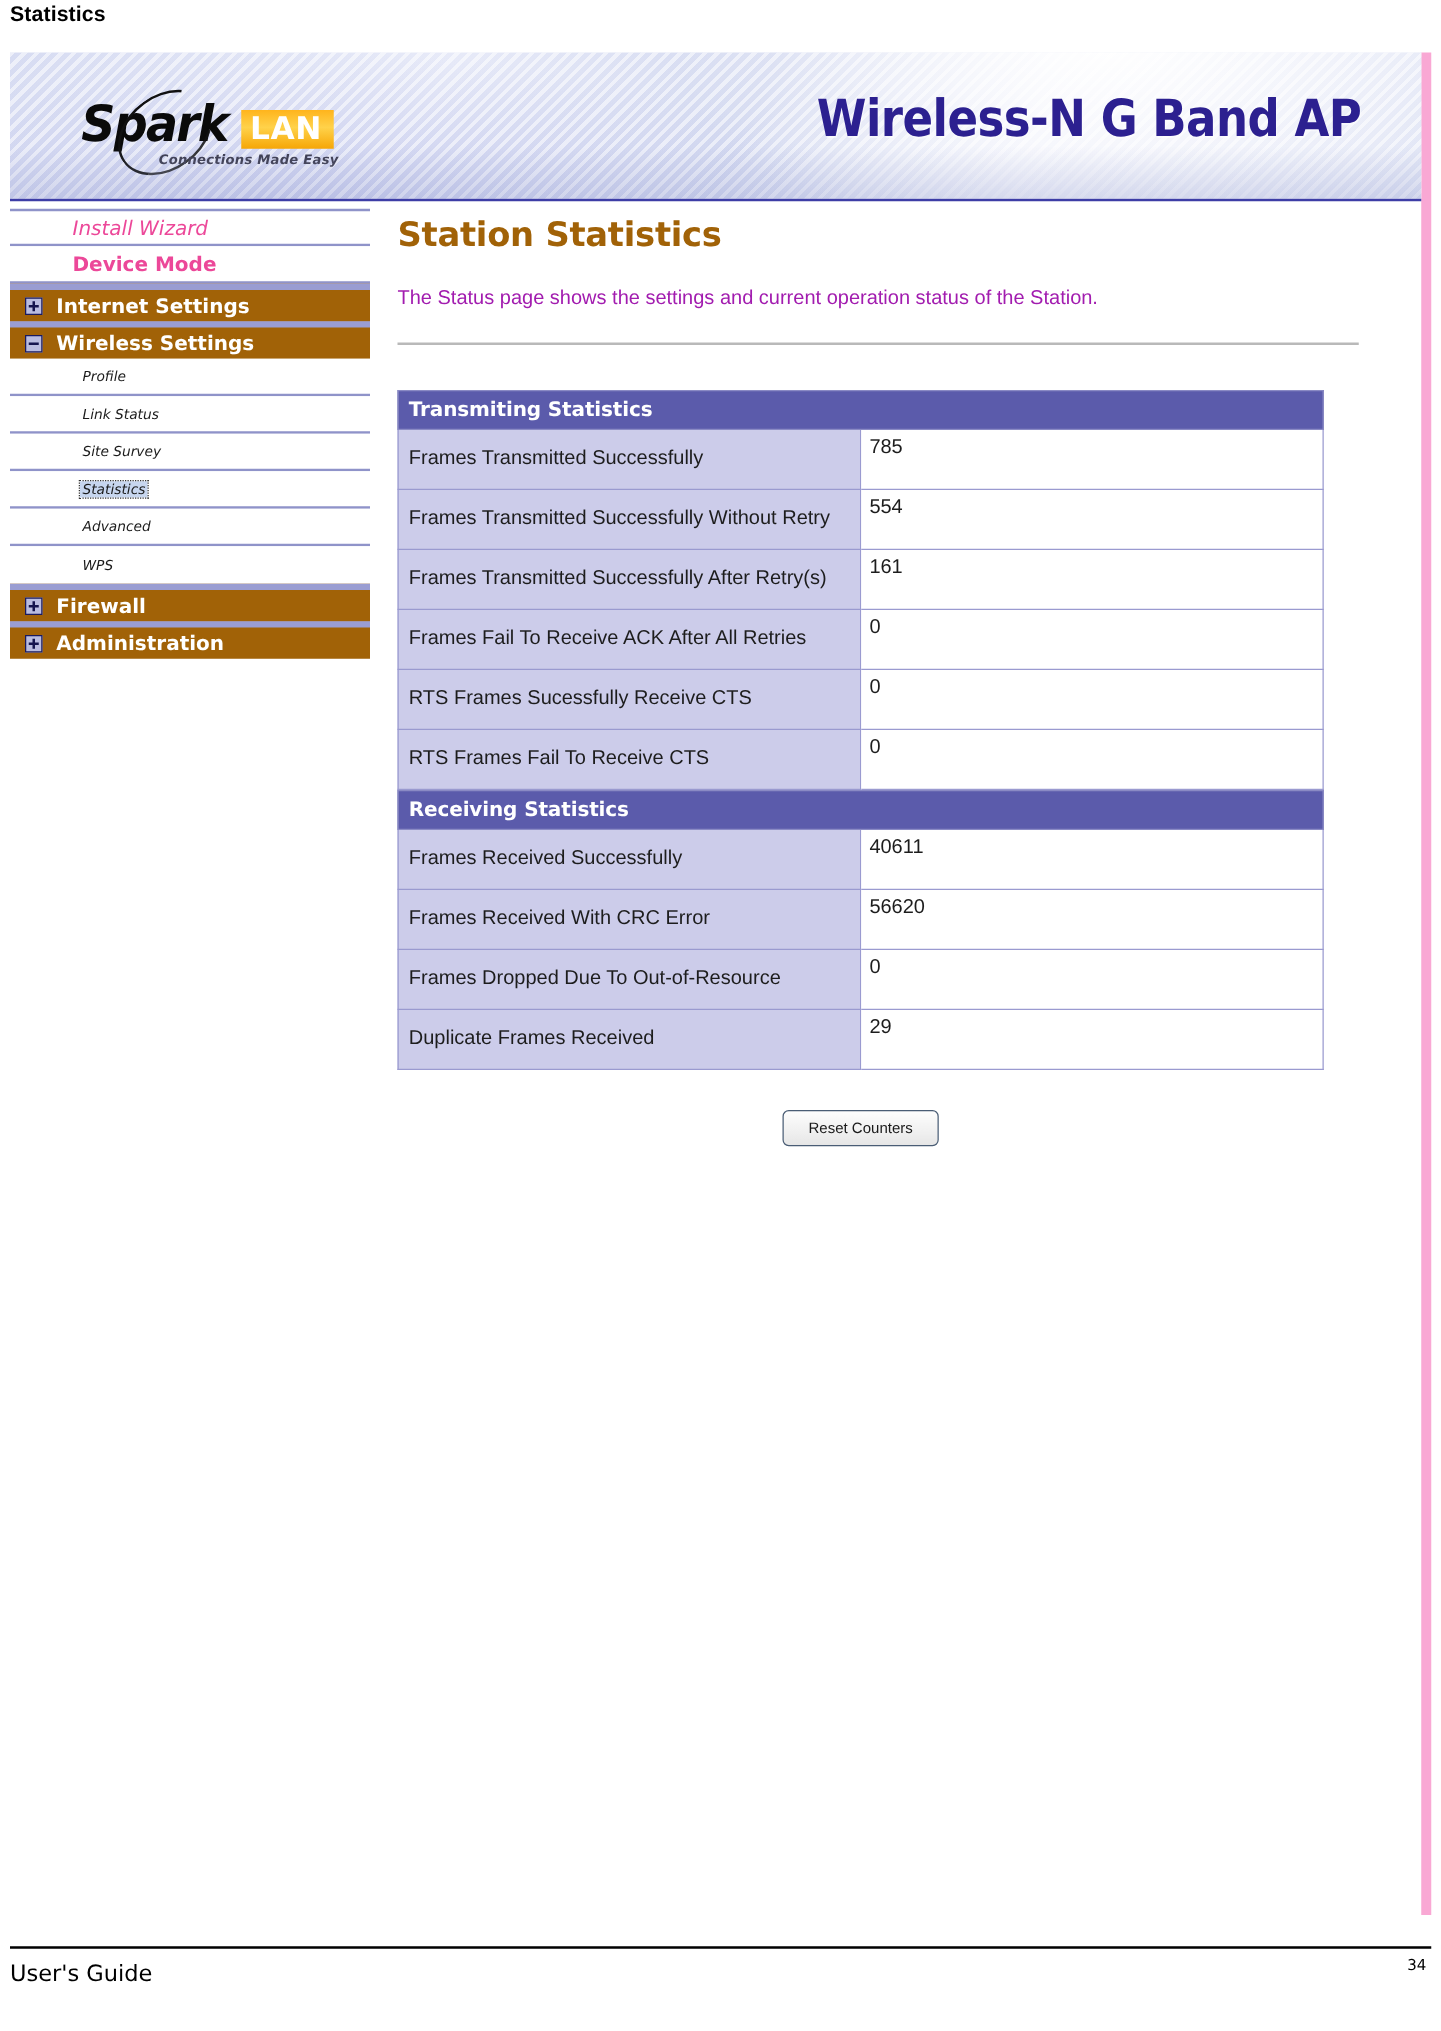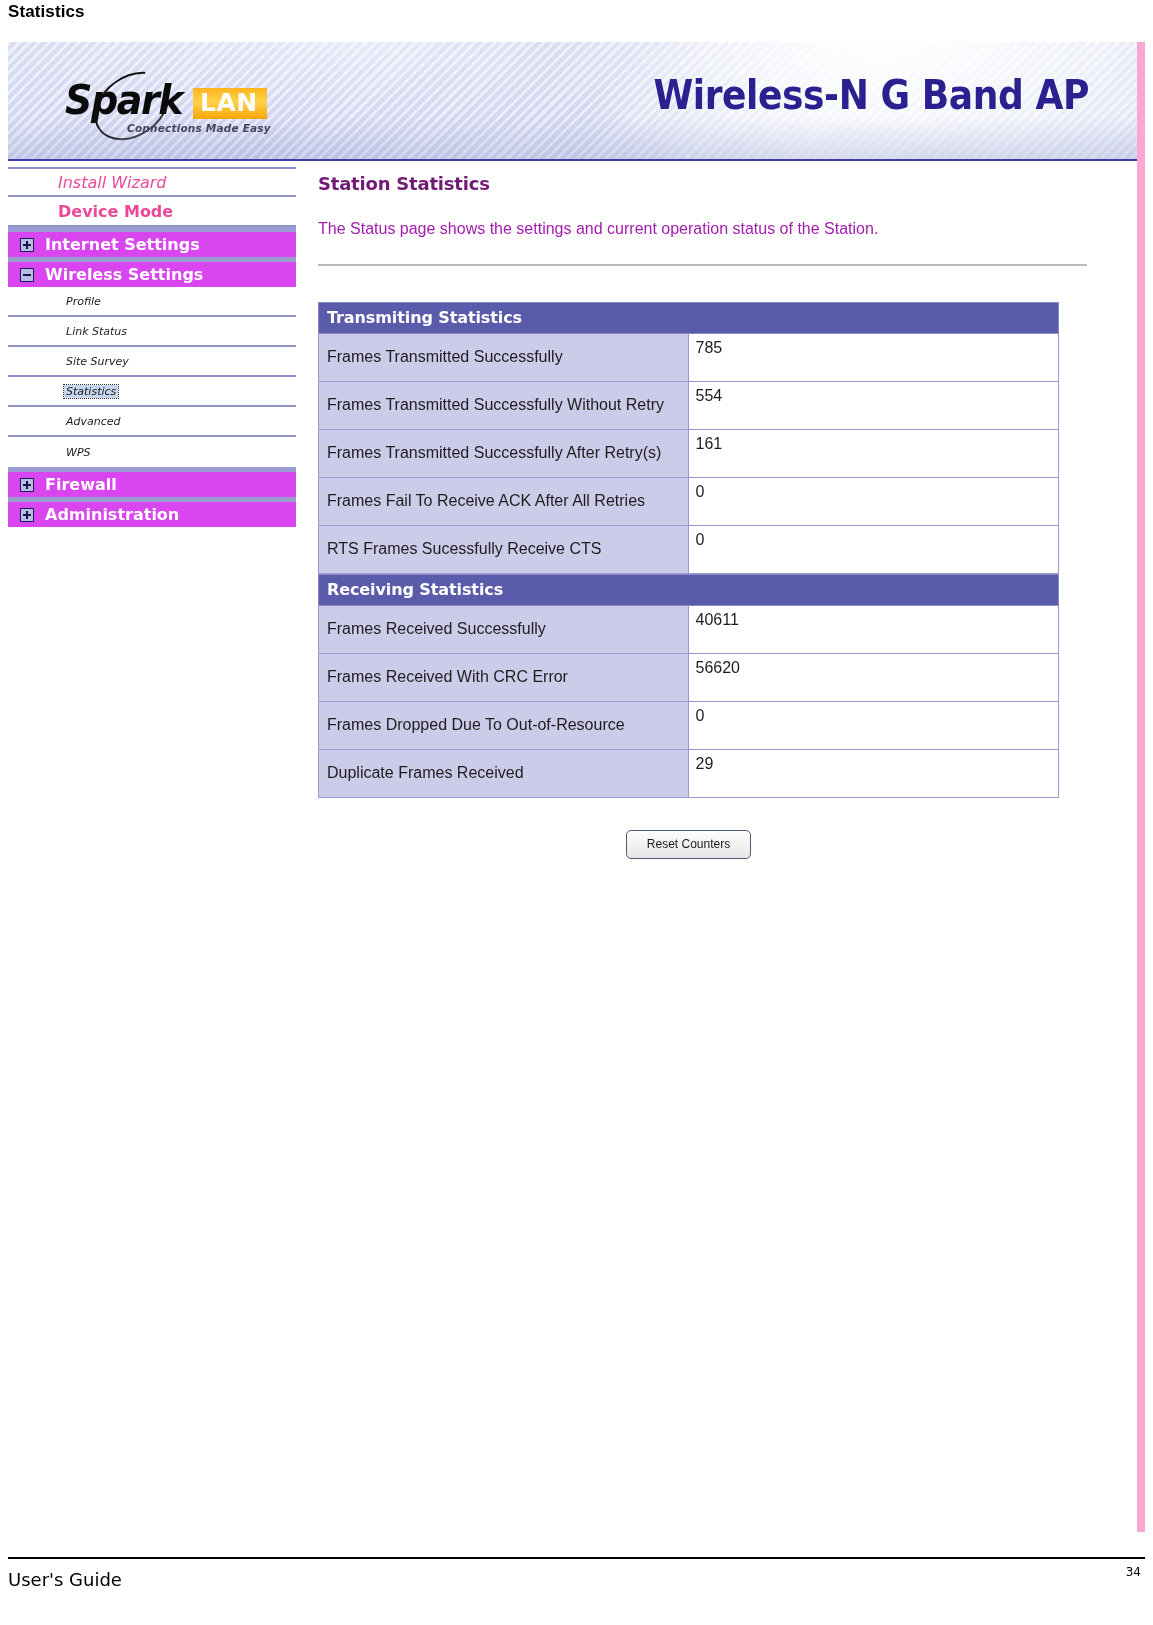--- a/index.html
+++ b/index.html
@@ -174,21 +174,21 @@
   .nav-plain.bold .lbl {
     font-style: normal;
     font-weight: bold;
     font-family: "DejaVu Sans", sans-serif;
     font-size: 16px;
   }
 
   .nav-section {
     position: relative;
     height: 30px;
-    background: #d946ef;
+    background: #a16207;
     border-top: 5px solid #9a9dd2;
     display: flex;
     align-items: center;
     padding-left: 12px;
     box-sizing: border-box;
   }
   .nav-section .toggle {
     width: 12px;
     height: 12px;
     border: 1px solid #1a1a5e;
@@ -247,23 +247,23 @@
   .nav-sub.last { border-bottom: none; }
 
   
   .content {
     flex: 1 1 auto;
     padding: 12px 40px 0 22px;
     box-sizing: border-box;
   }
   .content-title {
     font-family: "DejaVu Sans", sans-serif;
-    font-size: 18px;
-    font-weight: bold;
-    color: #701a75;
+    font-size: 27px;
+    font-weight: bold;
+    color: #a16207;
     margin: 0 0 26px 0;
     letter-spacing: -.2px;
   }
   .content-desc {
     font-size: 16px;
     color: #a21caf;
     margin: 1px 0 26px 0;
   }
   .divider {
     height: 0;
@@ -454,20 +454,24 @@
             <td class="val-cell">161</td>
           </tr>
           <tr>
             <td class="lbl-cell">Frames Fail To Receive ACK After All Retries</td>
             <td class="val-cell">0</td>
           </tr>
           <tr>
             <td class="lbl-cell">RTS Frames Sucessfully Receive CTS</td>
             <td class="val-cell">0</td>
           </tr>
+          <tr>
+            <td class="lbl-cell">RTS Frames Fail To Receive CTS</td>
+            <td class="val-cell">0</td>
+          </tr>
 
           <tr class="sec-head">
             <td colspan="2">Receiving Statistics</td>
           </tr>
 
           <tr>
             <td class="lbl-cell">Frames Received Successfully</td>
             <td class="val-cell">40611</td>
           </tr>
           <tr>

